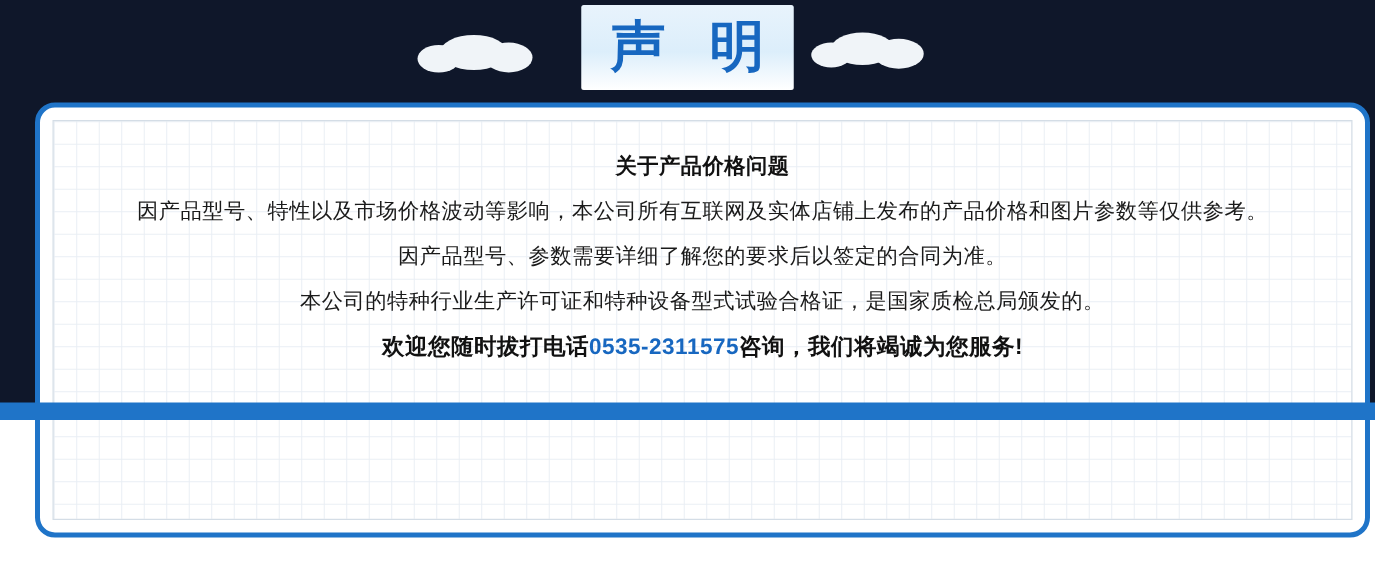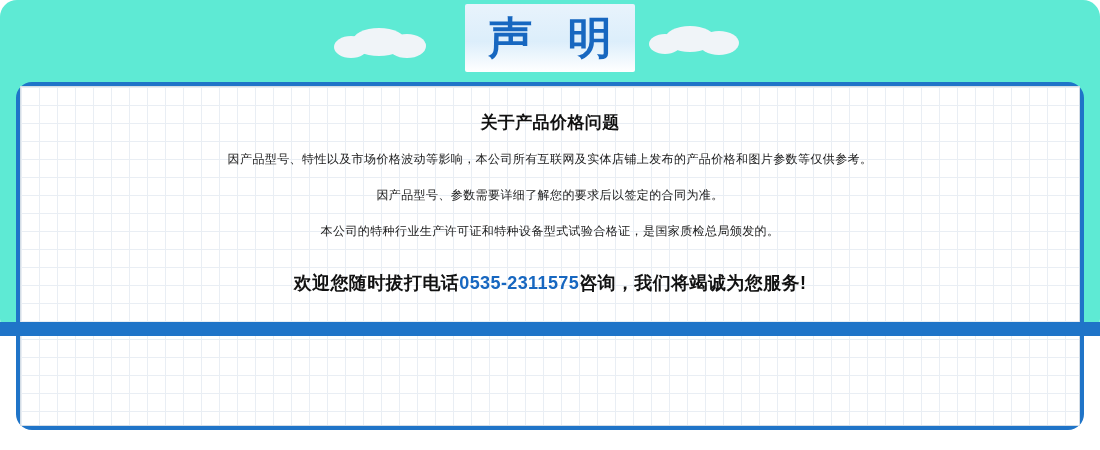--- a/index.html
+++ b/index.html
@@ -11,22 +11,21 @@
     height: 450px;
     background: #ffffff;
     font-family: "Liberation Sans", "DejaVu Sans", sans-serif;
     overflow: hidden;
   }
 
   .page {
     position: relative;
     width: 1100px;
     height: 336px;
-    background: #5eead4;
-    border-radius: 17px;
+    background: #0f172a;
   }
 
   
   .header {
     position: relative;
     height: 78px;
     width: 100%;
   }
 
   .title-band {
@@ -72,28 +71,29 @@
   .cloud.c1::before { left: -18px; top: 8px; width: 34px; height: 22px; }
   .cloud.c1::after  { left: 36px;  top: 6px; width: 38px; height: 24px; }
 
   .cloud.c2 { left: 665px; top: 26px; width: 50px; height: 26px; }
   .cloud.c2::before { left: -16px; top: 8px; width: 32px; height: 20px; }
   .cloud.c2::after  { left: 34px;  top: 5px; width: 40px; height: 24px; }
 
   
   .frame {
     position: absolute;
-    left: 16px;
+    left: 28px;
     top: 82px;
     width: 1068px;
     height: 348px;
     border: 4px solid #1f74c8;
     border-radius: 16px;
     box-sizing: border-box;
     background: #ffffff;
+    padding: 10px;
   }
 
   .grid-panel {
     position: relative;
     width: 100%;
     height: 100%;
     box-sizing: border-box;
     border: 1px solid #d4dde6;
     background-color: #ffffff;
     background-image:
@@ -105,36 +105,35 @@
     flex-direction: column;
     align-items: center;
     justify-content: flex-start;
     padding-top: 18px;
   }
 
   .line {
     width: 100%;
     text-align: center;
     color: #1a1a1a;
-    font-size: 12px;
+    font-size: 17px;
     line-height: 36px;
     letter-spacing: 0.4px;
     white-space: nowrap;
   }
 
   .line.heading {
     font-weight: bold;
     color: #111111;
     font-size: 17px;
   }
 
   .line.contact {
     font-weight: bold;
     font-size: 18px;
-    margin-top: 16px;
     color: #111111;
   }
 
   .phone {
     color: #1767c0;
     font-weight: bold;
   }
 
   
   .bottom-bar {

